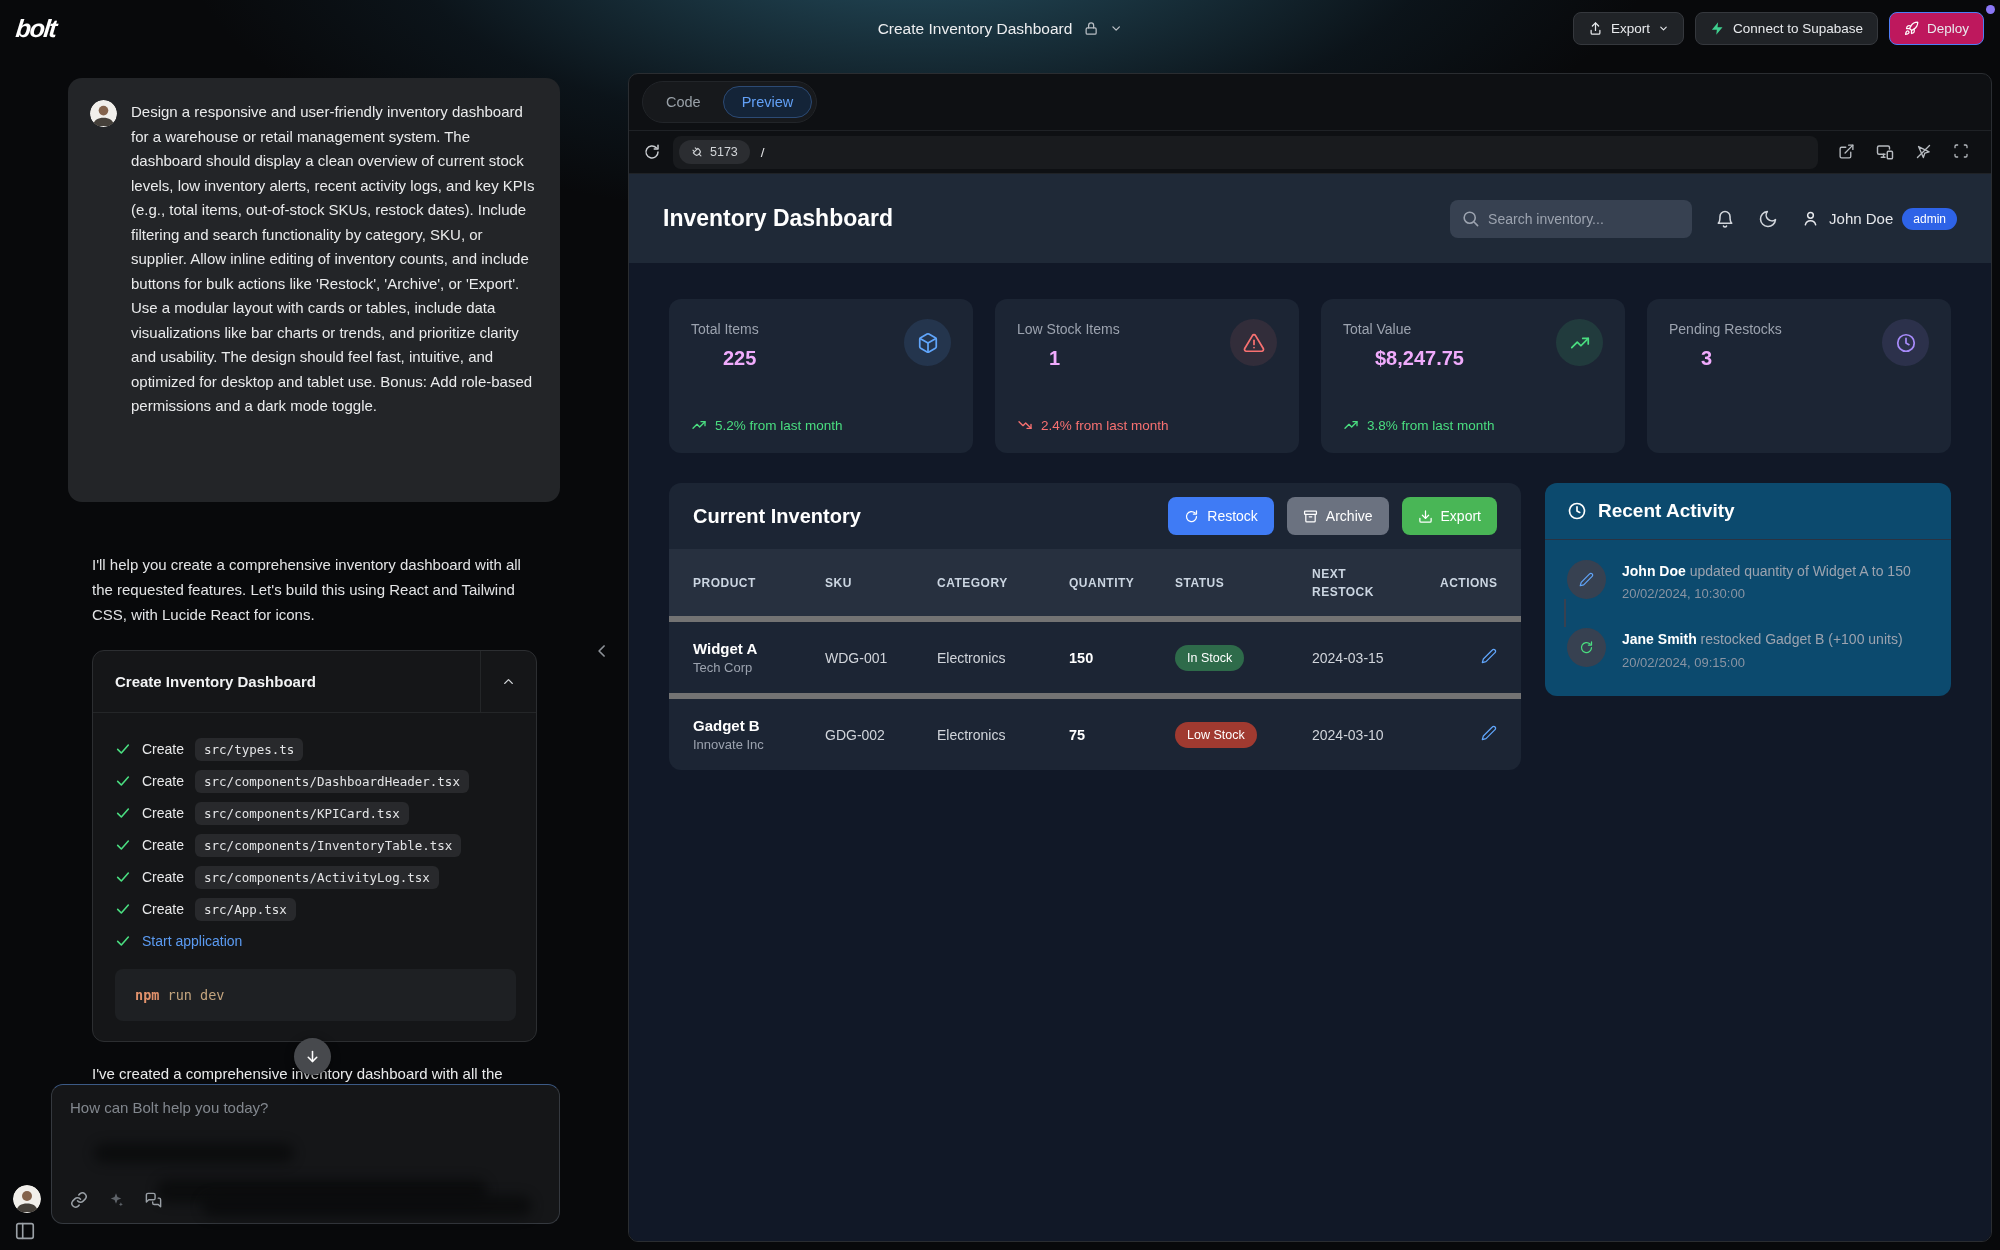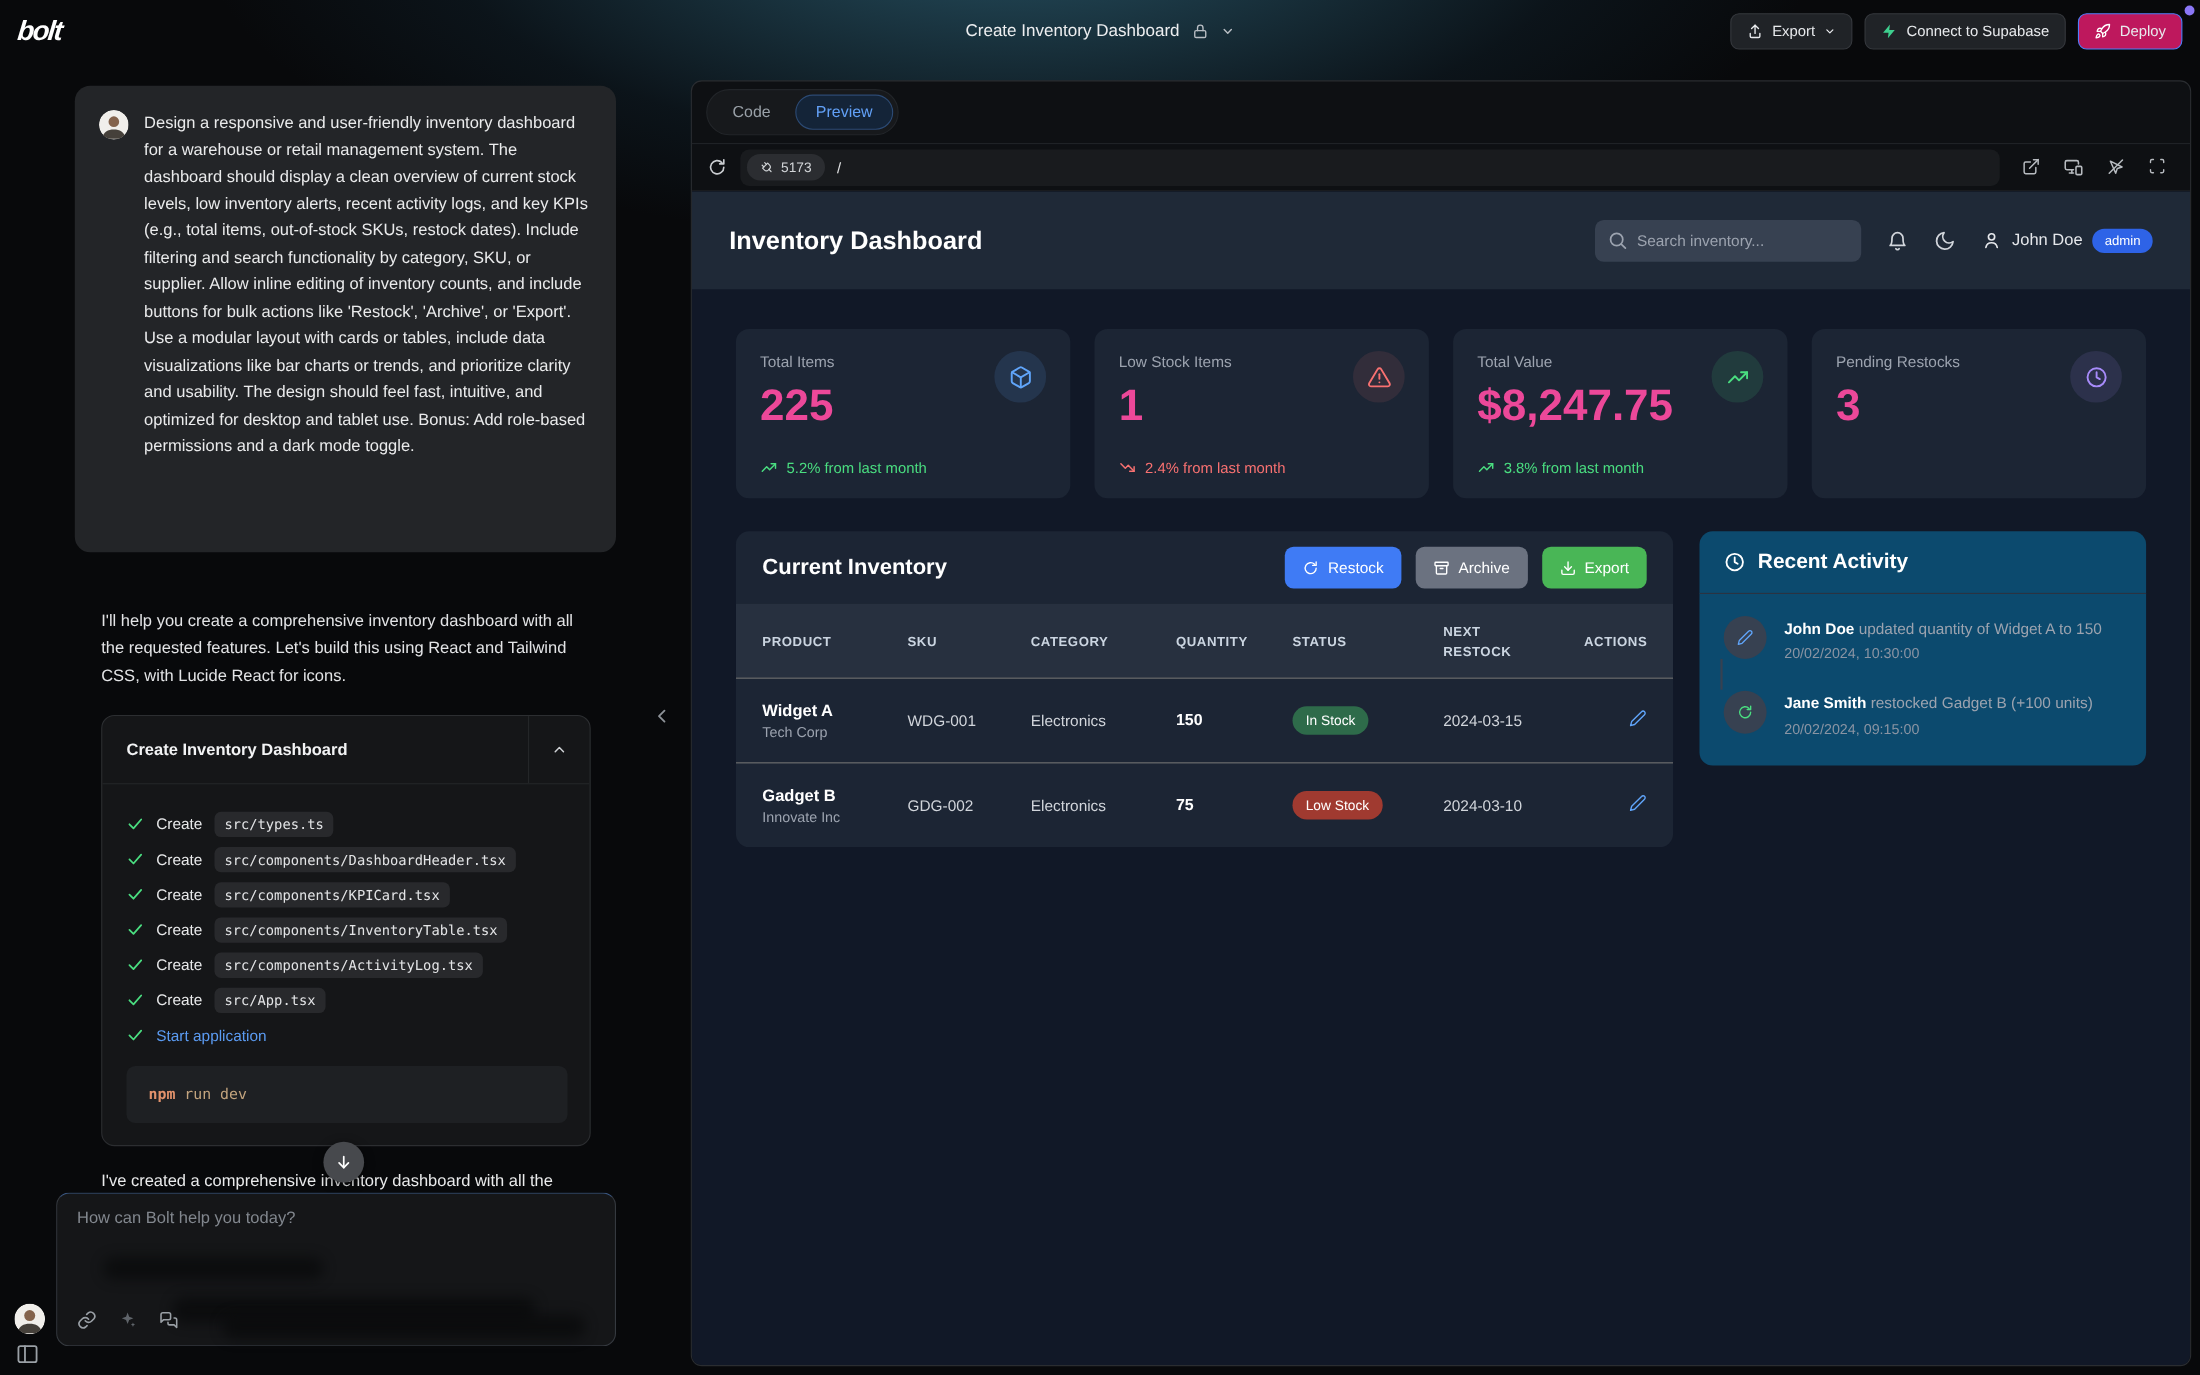--- a/index.html
+++ b/index.html
@@ -91,21 +91,21 @@
   .search-box input::placeholder { color:#9ca3af; }
   .search-ic { position:absolute; left:11px; top:9px; color:#9ca3af; }
   .icon-btn { color:#d1d5db; cursor:pointer; }
   .user-chip { display:flex; align-items:center; gap:9px; color:#e5e7eb; font-size:15px; cursor:pointer; }
   .admin-badge { background:#2e63e7; color:#fff; font-size:12px; padding:4px 11px; border-radius:999px; }
 
   .app-body { flex:1; padding:36px 40px; overflow:hidden; }
   .kpis { display:grid; grid-template-columns:repeat(4,1fr); gap:22px; }
   .kpi { background:#1c2534; border-radius:12px; padding:22px; height:154px; position:relative; }
   .kpi-label { font-size:14px; color:#9ca3af; }
-  .kpi-value { font-size:40px; font-weight:bold; color:#ec4899; margin-top:10px; }
+  .kpi-value { font-size:20px; font-weight:bold; color:#f0abfc; margin-top:10px;margin-left:32px; }
   .kpi-icon { position:absolute; top:20px; right:22px; width:47px; height:47px; border-radius:50%; display:flex; align-items:center; justify-content:center; }
   .bg-blue { background:rgba(96,165,250,.13); color:#60a5fa; }
   .bg-red { background:rgba(248,113,113,.10); color:#f87171; }
   .bg-green { background:rgba(74,222,128,.12); color:#4ade80; }
   .bg-purple { background:rgba(167,139,250,.12); color:#a78bfa; }
   .kpi-trend { position:absolute; left:22px; bottom:20px; display:flex; gap:8px; align-items:center; font-size:13.5px; }
   .up { color:#4ade80; } .down { color:#f87171; }
 
   .panels { margin-top:30px; display:grid; grid-template-columns:1fr 406px; gap:24px; align-items:start; }
   .inv-panel { background:#1c2534; border-radius:12px; overflow:hidden; }
@@ -113,21 +113,21 @@
   .inv-title { font-size:20px; font-weight:bold; color:#fff; }
   .inv-actions { margin-left:auto; display:flex; gap:13px; }
   .btn { display:flex; align-items:center; gap:8px; height:38px; padding:0 16px; border-radius:8px; color:#fff; font-size:14px; cursor:pointer; border:none; font-family:"Liberation Sans",sans-serif; }
   .btn-restock { background:#3f7bf5; }
   .btn-archive { background:#6b7280; }
   .btn-export { background:#49b656; }
   .inv-grid { display:grid; grid-template-columns:132px 112px 132px 106px 137px 128px 1fr; align-items:center; padding:0 24px; }
   .inv-thead { background:#27303f; min-height:67px; font-size:12px; font-weight:bold; letter-spacing:.5px; color:#cbd5e1; text-transform:uppercase; }
   .next-col { max-width:74px; line-height:1.5; }
   .col-actions { text-align:right; }
-  .inv-row { height:77px; border-top:1px solid #737373; }
+  .inv-row { height:77px; border-top:6px solid #737373; }
   .prod-name { font-size:15px; font-weight:bold; color:#fff; }
   .prod-sup { font-size:13px; color:#9ca3af; margin-top:3px; }
   .cell { font-size:14px; color:#d1d5db; }
   .qty { color:#fff; font-weight:bold; font-size:14.5px; }
   .badge { display:inline-block; padding:6px 12px; border-radius:999px; font-size:12.5px; color:#fff; }
   .badge-green { background:#2e6b4a; }
   .badge-red { background:#a03a30; }
   .edit-cell { text-align:right; }
   .edit-btn { color:#60a5fa; display:inline-block; cursor:pointer; }
 

